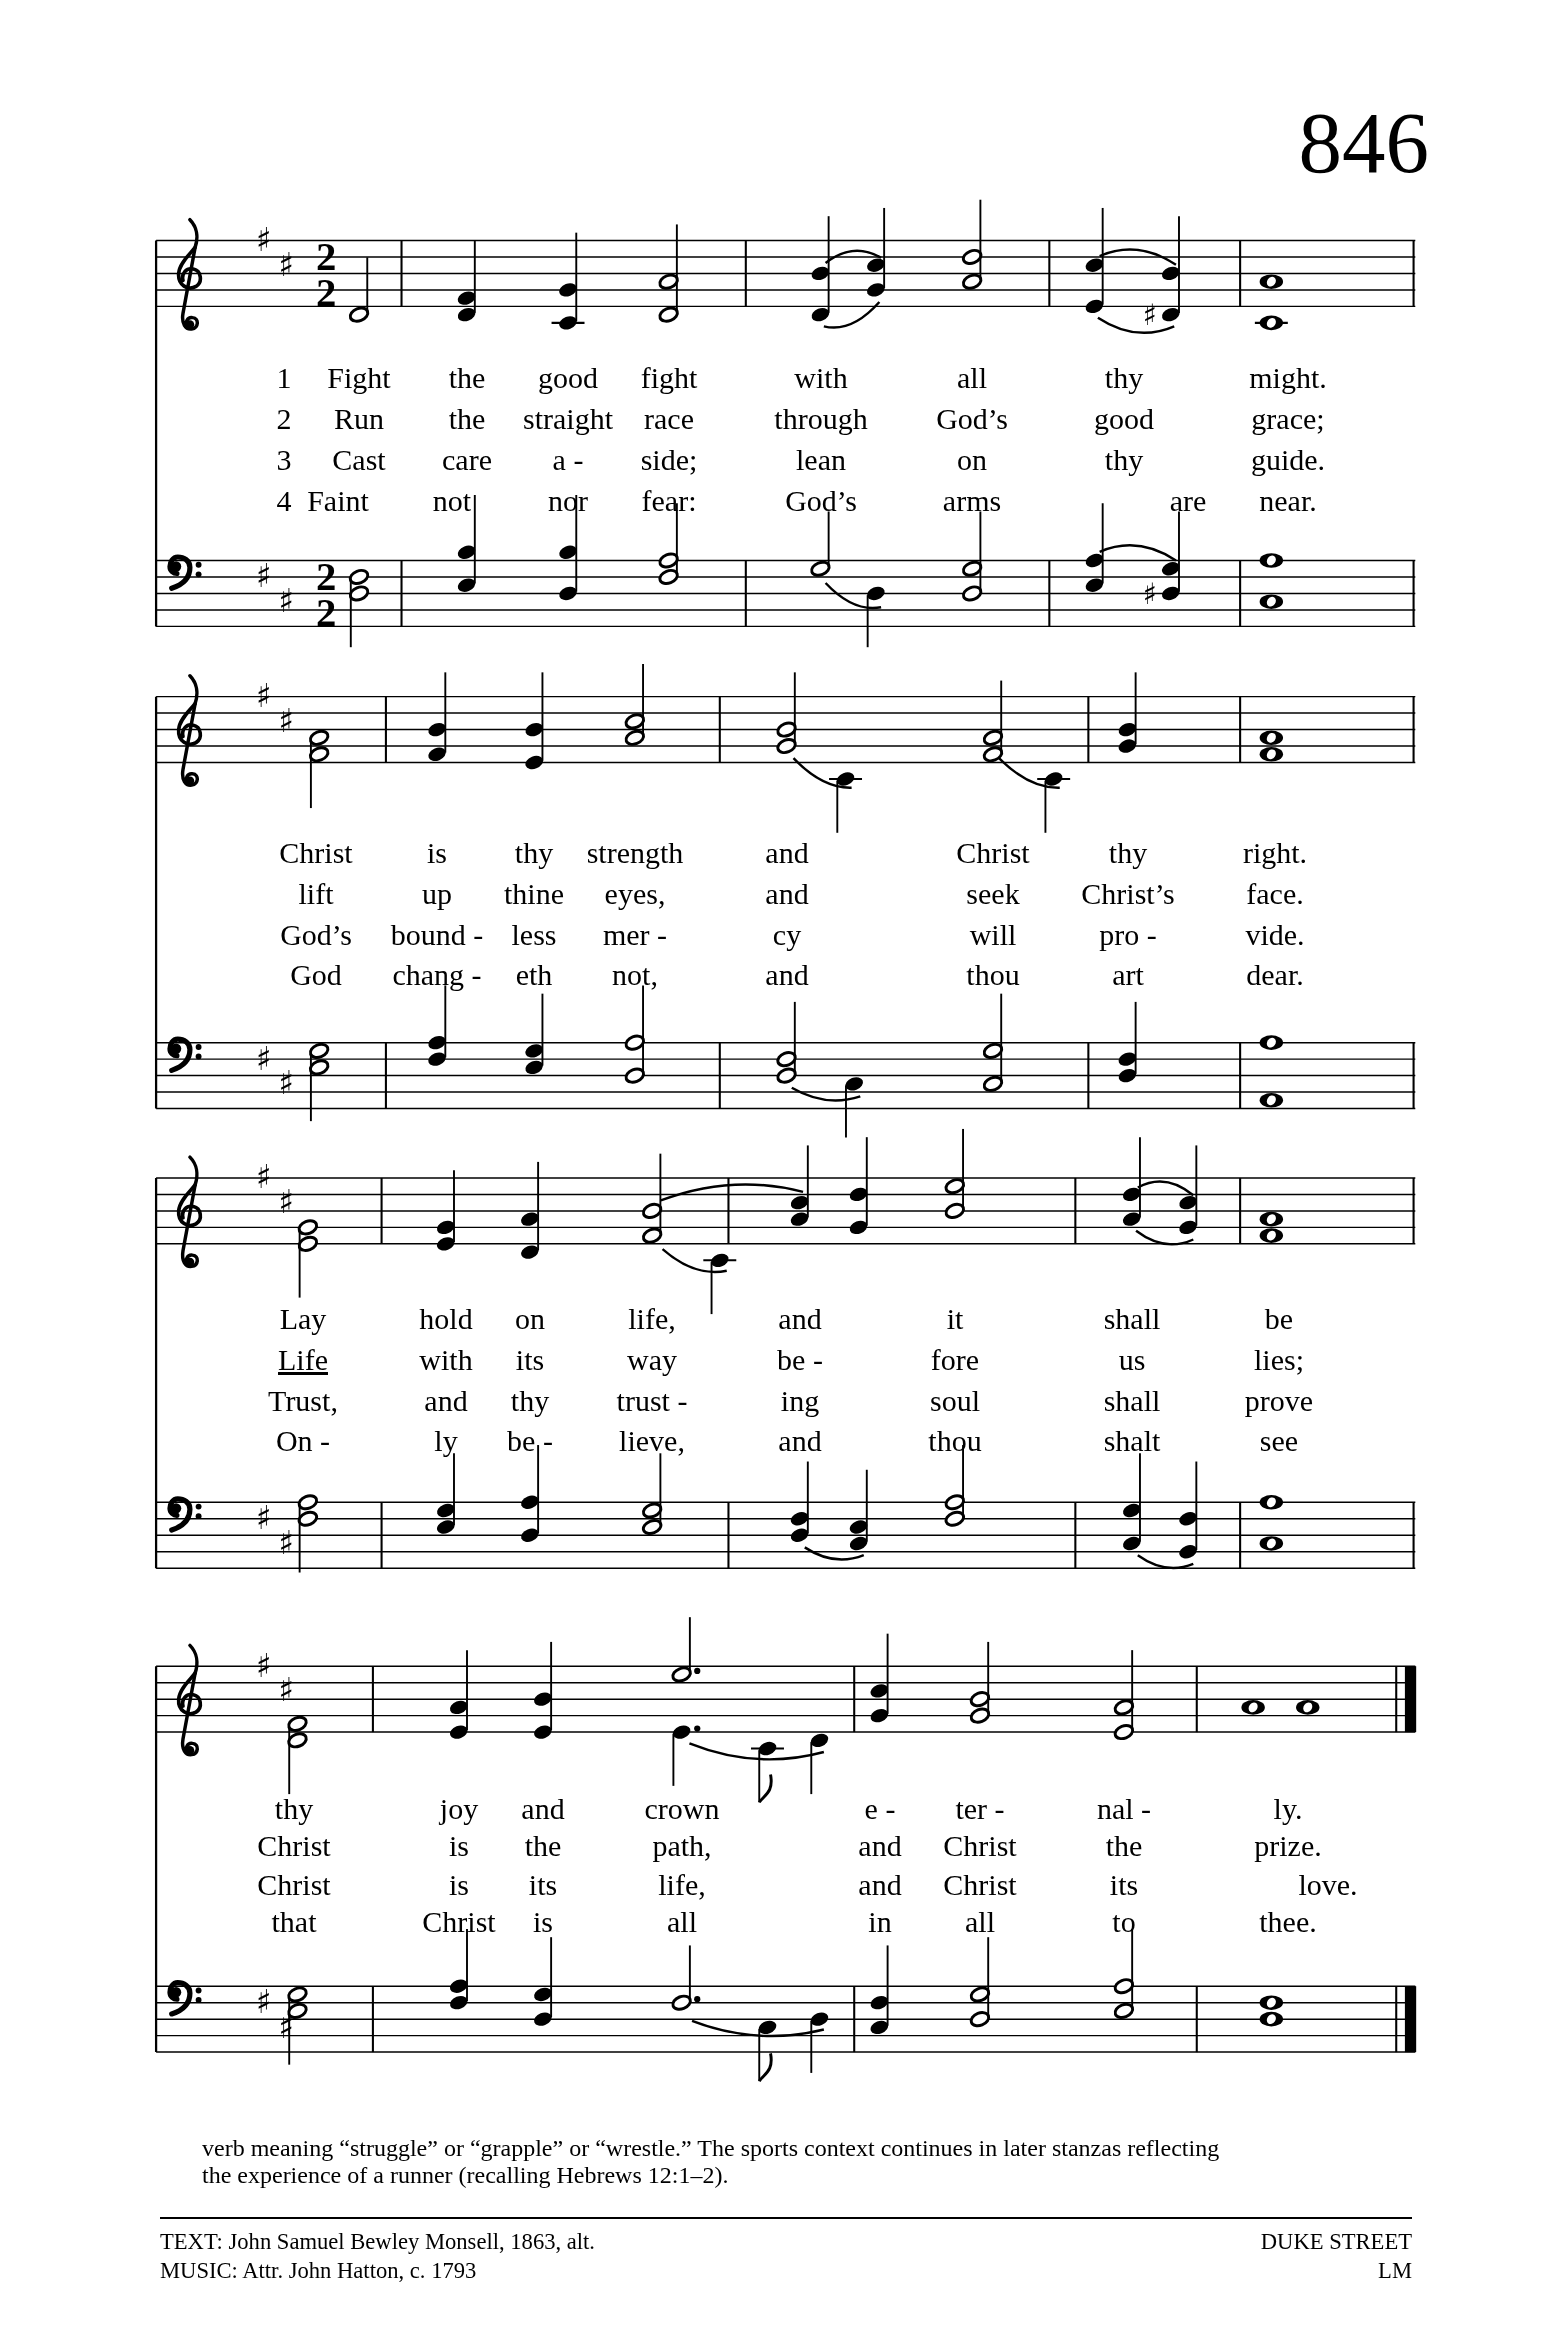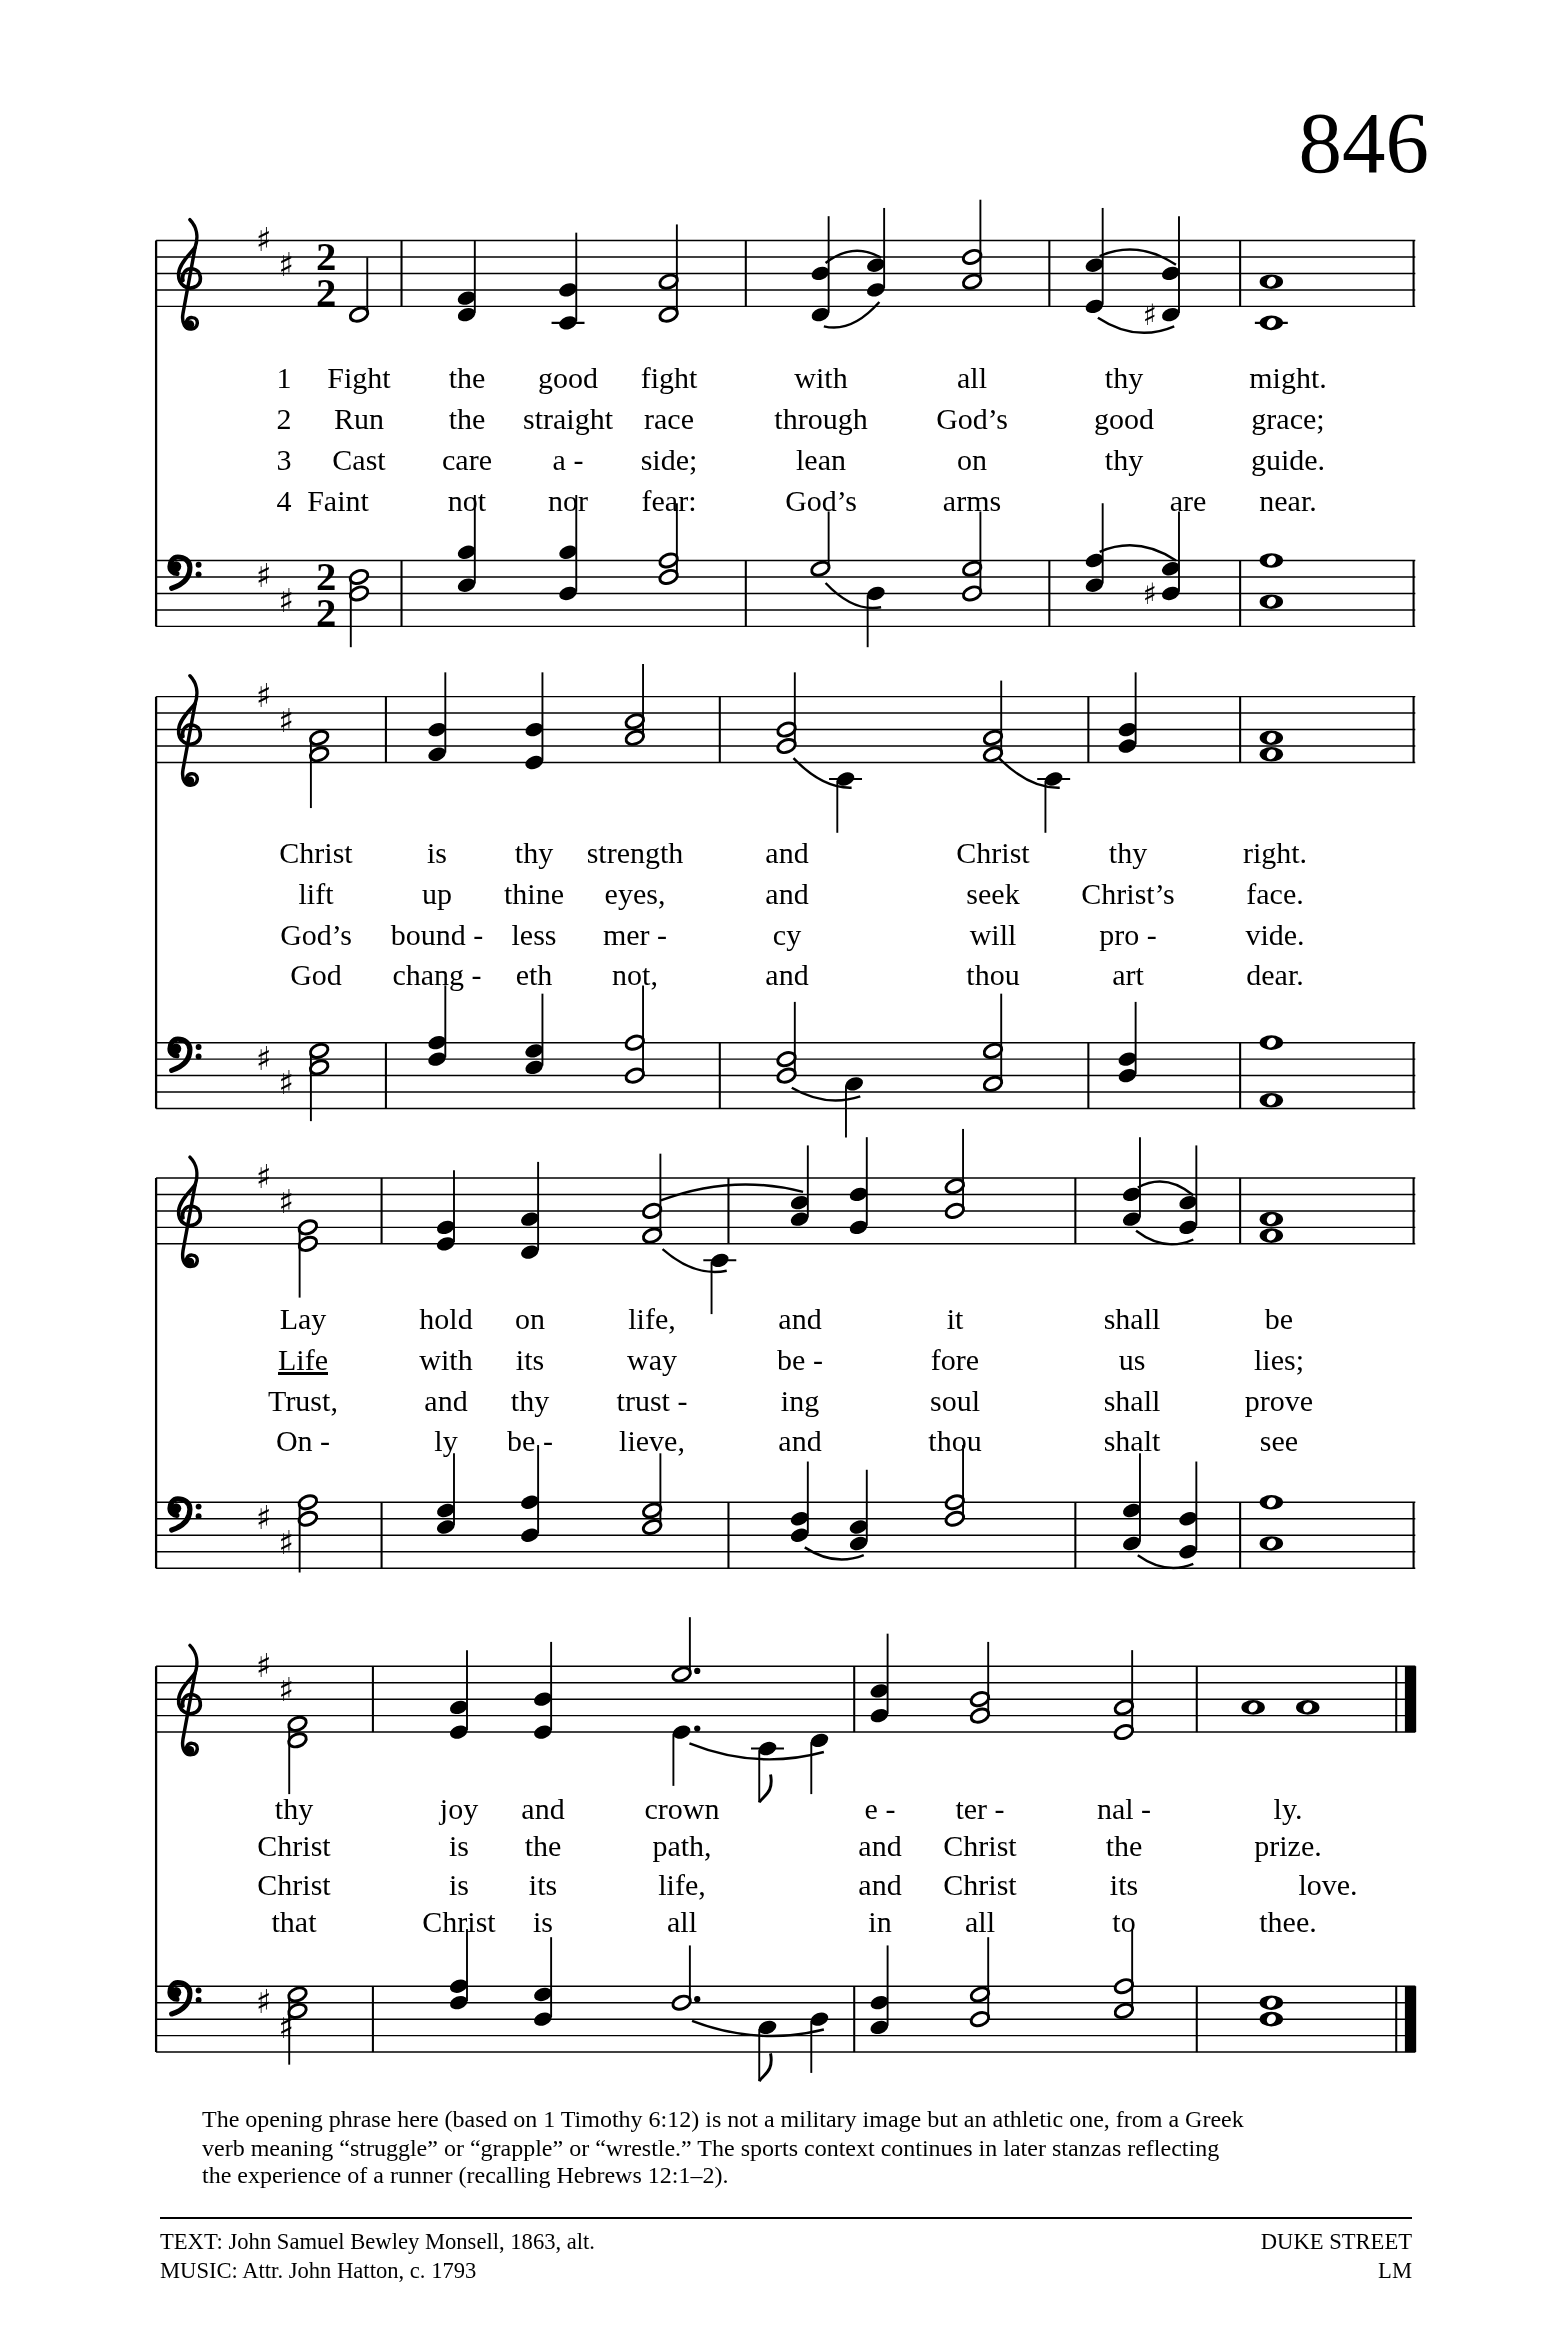--- a/index.html
+++ b/index.html
@@ -458,21 +458,21 @@
       <div class="abs lyric" style="left: 359px; top: 443px;">Cast</div>
       <div class="abs lyric" style="left: 467px; top: 443px;">care</div>
       <div class="abs lyric" style="left: 568px; top: 443px;">a -</div>
       <div class="abs lyric" style="left: 669px; top: 443px;">side;</div>
       <div class="abs lyric" style="left: 821px; top: 443px;">lean</div>
       <div class="abs lyric" style="left: 972px; top: 443px;">on</div>
       <div class="abs lyric" style="left: 1124px; top: 443px;">thy</div>
       <div class="abs lyric" style="left: 1288px; top: 443px;">guide.</div>
       <div class="abs vnum" style="left: 284px; top: 484px;">4</div>
       <div class="abs lyric" style="left: 338px; top: 484px;">Faint</div>
-      <div class="abs lyric" style="left: 467px; top: 484px;">not</div>
+      <div class="abs lyric" style="left: 452px; top: 484px;">not</div>
       <div class="abs lyric" style="left: 568px; top: 484px;">nor</div>
       <div class="abs lyric" style="left: 669px; top: 484px;">fear:</div>
       <div class="abs lyric" style="left: 821px; top: 484px;">God’s</div>
       <div class="abs lyric" style="left: 972px; top: 484px;">arms</div>
       <div class="abs lyric" style="left: 1188px; top: 484px;">are</div>
       <div class="abs lyric" style="left: 1288px; top: 484px;">near.</div>
       <div class="abs lyric" style="left: 316px; top: 836px;">Christ</div>
       <div class="abs lyric" style="left: 437px; top: 836px;">is</div>
       <div class="abs lyric" style="left: 534px; top: 836px;">thy</div>
       <div class="abs lyric" style="left: 635px; top: 836px;">strength</div>
@@ -563,21 +563,20 @@
       <div class="abs lyric" style="left: 294px; top: 1905px;">that</div>
       <div class="abs lyric" style="left: 459px; top: 1905px;">Christ</div>
       <div class="abs lyric" style="left: 543px; top: 1905px;">is</div>
       <div class="abs lyric" style="left: 682px; top: 1905px;">all</div>
       <div class="abs lyric" style="left: 880px; top: 1905px;">in</div>
       <div class="abs lyric" style="left: 980px; top: 1905px;">all</div>
       <div class="abs lyric" style="left: 1124px; top: 1905px;">to</div>
       <div class="abs lyric" style="left: 1288px; top: 1905px;">thee.</div>
     </div>
 
-  <div class="abs fnote" style="top:2106px;left:202px;">The opening phrase here (based on 1 Timothy 6:12) is not a military image but an athletic one, from a Greek</div>
   <div class="abs fnote" style="top:2135px;left:202px;">verb meaning “struggle” or “grapple” or “wrestle.” The sports context continues in later stanzas reflecting</div>
   <div class="abs fnote" style="top:2162px;left:202px;">the experience of a runner (recalling Hebrews 12:1–2).</div>
 
   <div class="rule" style="top:2217px;"></div>
 
   <div class="abs foot" style="top:2229px;left:160px;">TEXT: John Samuel Bewley Monsell, 1863, alt.</div>
   <div class="abs foot" style="top:2229px;right:149px;">DUKE STREET</div>
   <div class="abs foot" style="top:2258px;left:160px;">MUSIC: Attr. John Hatton, c. 1793</div>
   <div class="abs foot" style="top:2258px;right:149px;">LM</div>
 </div>

